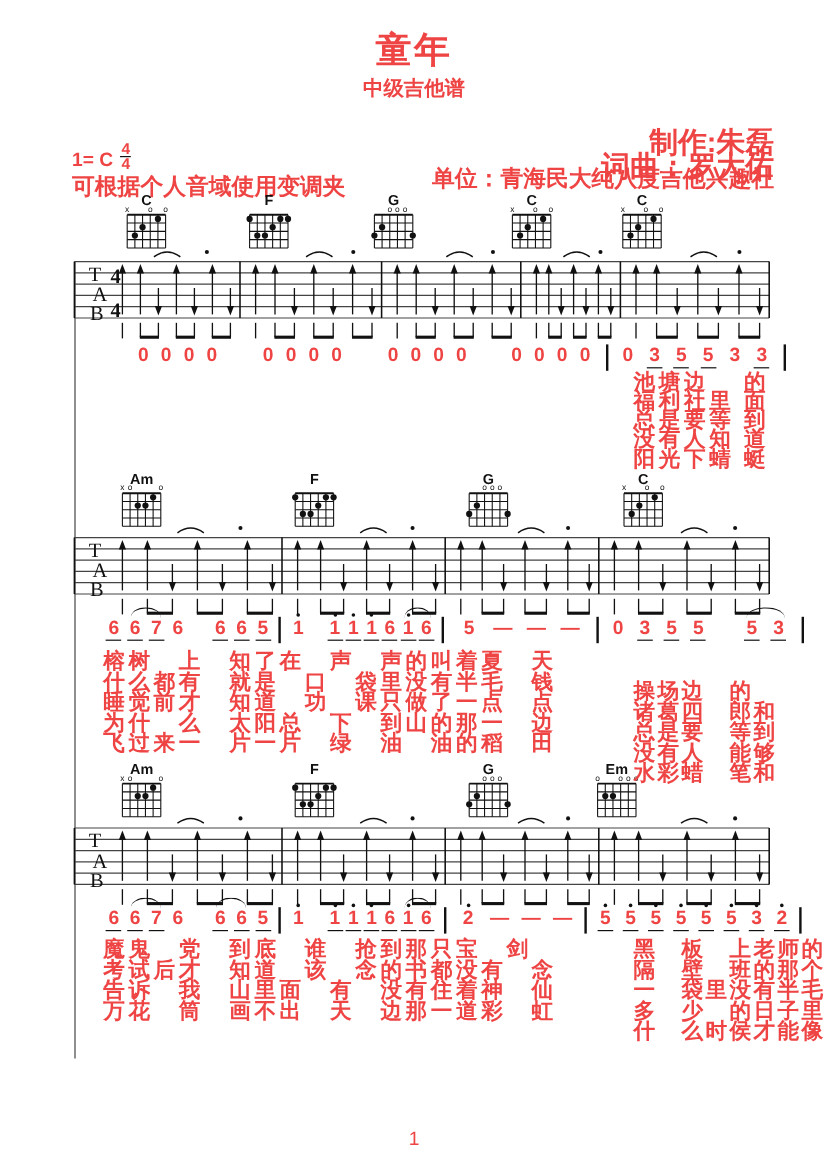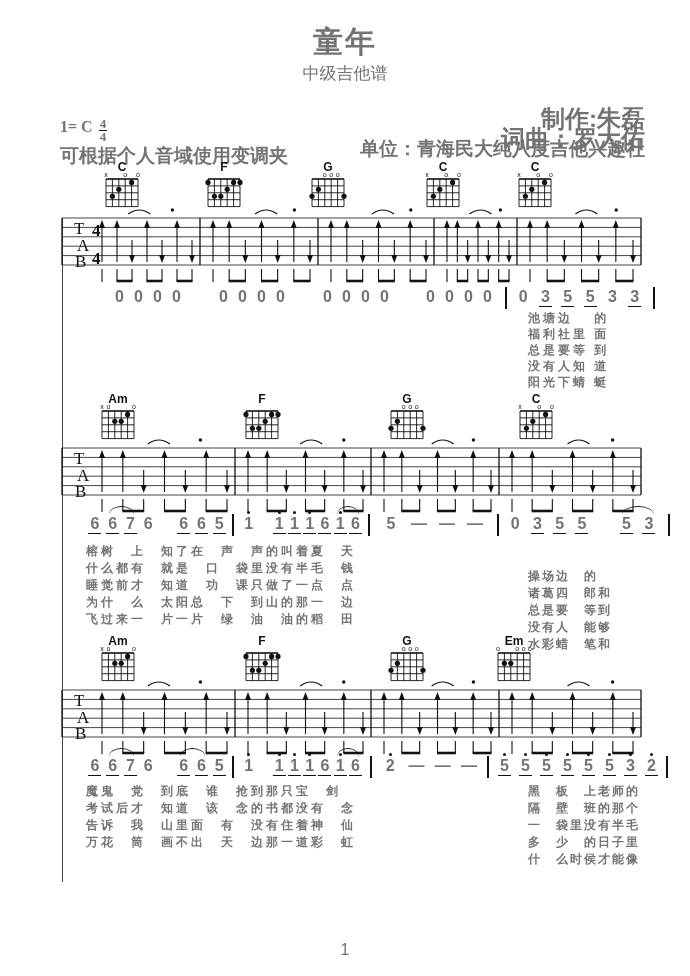--- a/index.html
+++ b/index.html
@@ -1,42 +1,42 @@
 <!DOCTYPE html>
 <html><head>
 <meta charset="utf-8">
 <style>
   html,body{margin:0;padding:0;background:#888;}
   .sheet{position:relative;width:690px;height:976px;background:#fff;margin:0 auto;overflow:hidden;
-         font-family:"Liberation Sans",sans-serif;color:#737373;}
+         font-family:"Liberation Sans",sans-serif;color:#ef4444;}
   .title{position:absolute;top:22px;left:0;width:100%;text-align:center;
          font-size:30px;font-weight:bold;letter-spacing:2px;}
   .subtitle{position:absolute;top:62px;left:0;width:100%;text-align:center;
-         font-size:17px;font-weight:normal;}
+         font-size:17px;font-weight:bold;}
   .credit{position:absolute;right:45px;font-size:24px;font-weight:bold;white-space:pre;}
   .credit.maker{top:103px;}
   .credit.lyricist{top:123px;}
   .credit.unit{top:136px;font-size:19px;}
-  .keyline{position:absolute;top:118px;left:60px;font-size:16px;font-weight:bold;display:flex;align-items:flex-start;gap:6px;font-family:Liberation Serif, serif;}
+  .keyline{position:absolute;top:118px;left:60px;font-size:16px;font-weight:bold;display:flex;align-items:flex-end;gap:6px;}
   .frac{display:inline-flex;flex-direction:column;align-items:center;font-size:13px;line-height:12px;font-weight:bold;}
   .frac .ft{border-bottom:1.5px solid #111;padding:0 1px;}
   .capo{position:absolute;top:143px;left:60px;font-size:19px;font-weight:bold;}
   .pagenum{position:absolute;top:941px;left:0;width:100%;text-align:center;font-size:16px;}
   #music{position:absolute;left:0;top:0;width:690px;height:976px;}
   #music svg{position:absolute;left:0;top:0;}
   .mmeasure{position:absolute;display:flex;height:20px;}
   .slot{flex:1;position:relative;text-align:center;}
   .num{display:inline-block;min-width:13px;font-size:16px;font-weight:bold;line-height:18px;
        font-family:"Liberation Sans",sans-serif;}
   .num.u{border-bottom:1.8px solid #111;}
   .hd{position:absolute;left:50%;top:-4px;width:3px;height:3px;margin-left:-1.5px;background:#111;border-radius:50%;}
   .tiearc{position:absolute;top:-9px;height:8px;border-top:1.5px solid #111;
           border-radius:50% 50% 0 0/100% 100% 0 0;}
   .mbar{position:absolute;width:1.5px;height:22px;background:#111;}
-  .lyricblock{position:absolute;white-space:pre;font-size:12px;font-weight:bold;
+  .lyricblock{position:absolute;white-space:pre;font-size:18px;font-weight:bold;
           font-family:"Liberation Sans",sans-serif;}
 </style>
 </head>
 <body>
 
 <div class="sheet">
   <div class="title">童年</div>
   <div class="subtitle">中级吉他谱</div>
   <div class="credit maker">制作:朱磊</div>
   <div class="credit lyricist">词曲：罗大佑</div>

